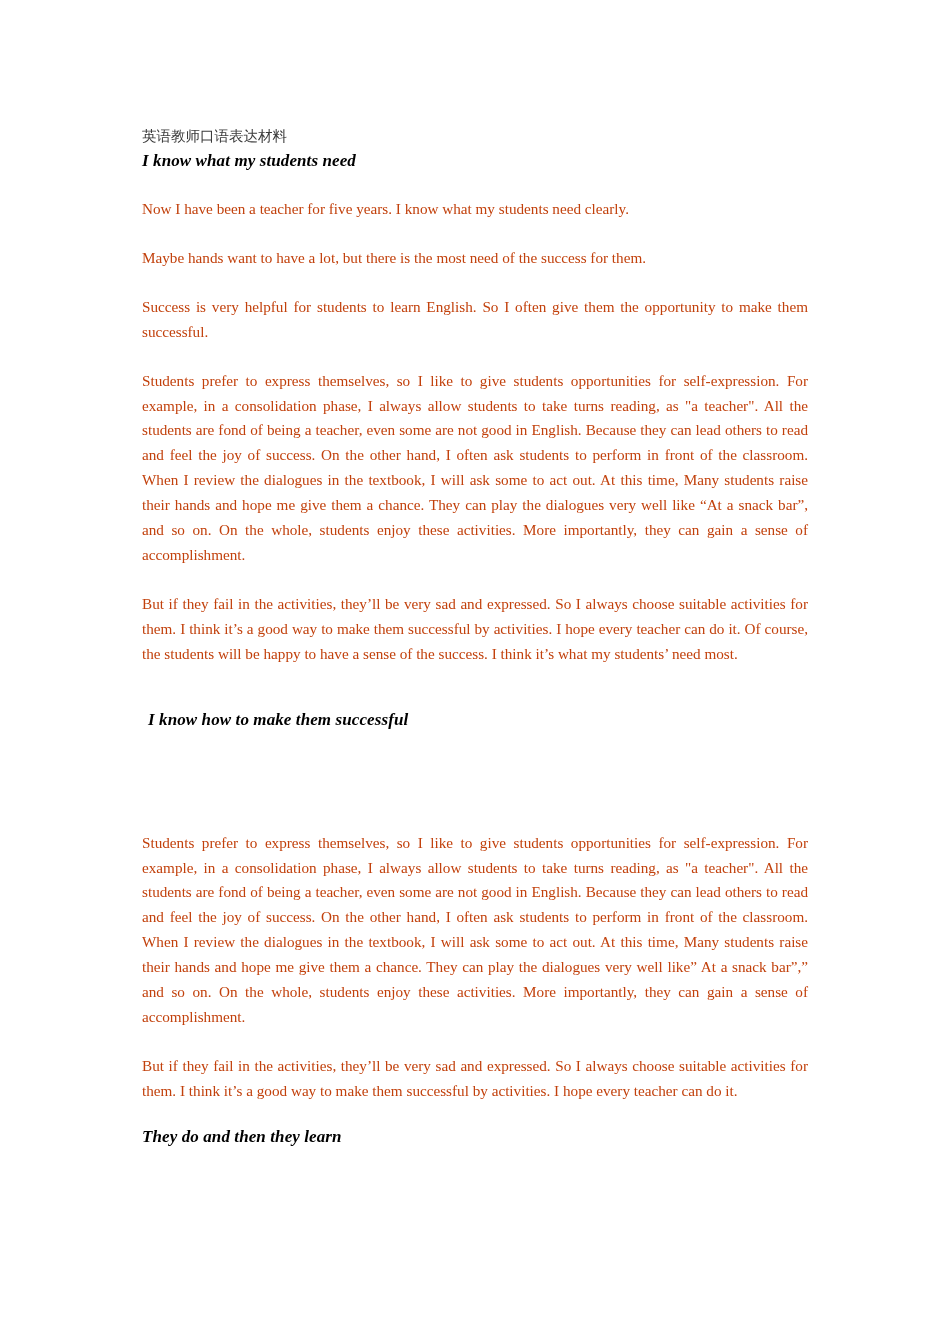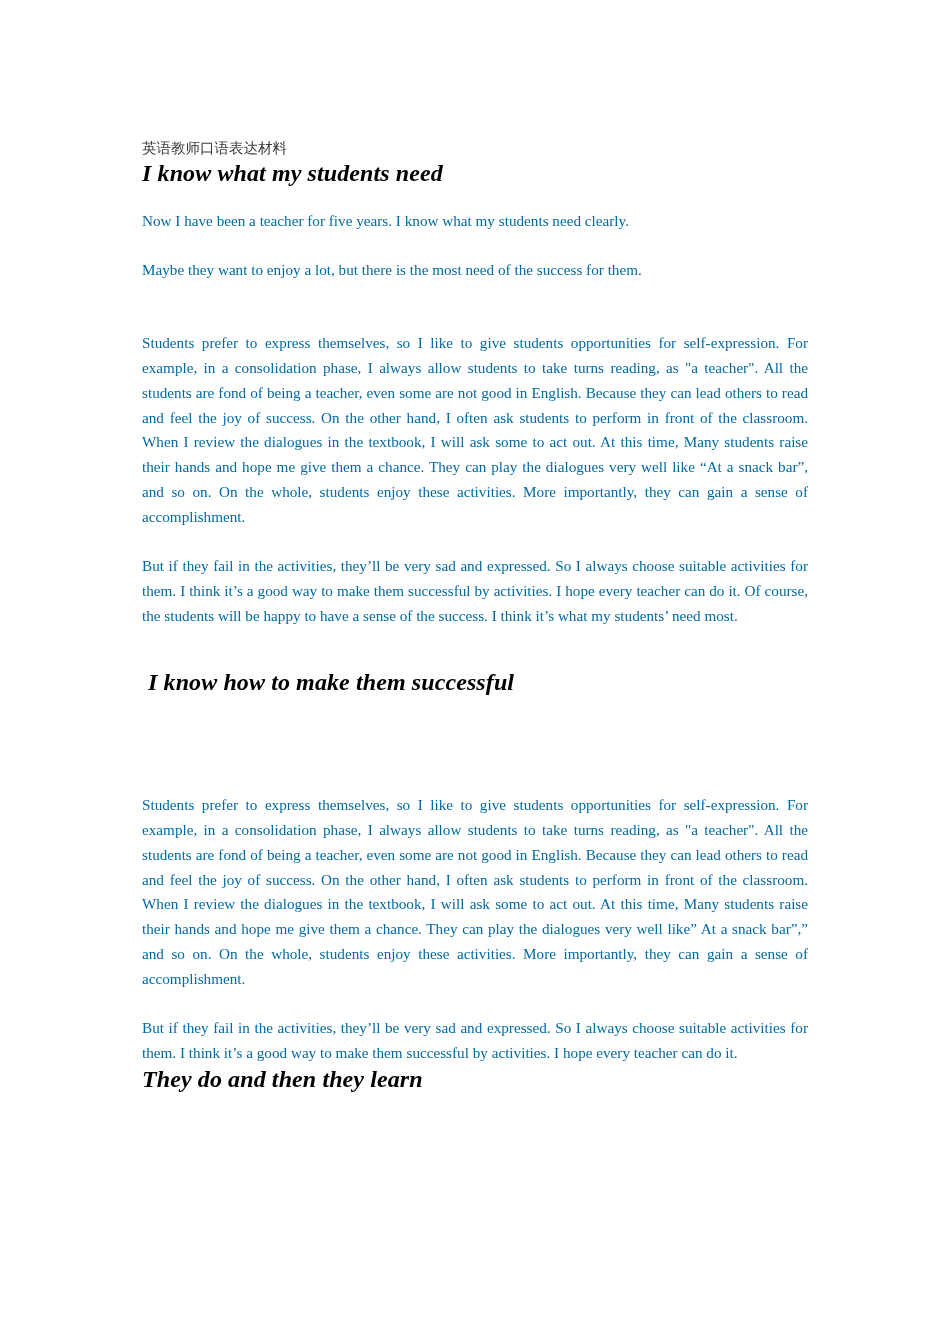--- a/index.html
+++ b/index.html
@@ -19,49 +19,49 @@
     position: absolute;
     left: 142px;
     top: 122px;
     width: 666px;
   }
   .doc-label {
     font-family: "Liberation Serif", "DejaVu Serif", serif;
     font-size: 14.5px;
     line-height: 20px;
     color: #3a3a3a;
-    margin: 16px 0 2px 0;
+    margin: 4px 0 2px 0;
     text-align: left;
     white-space: nowrap;
   }
   .heading {
     font-family: "Liberation Serif", "DejaVu Serif", serif;
-    font-size: 24px;
+    font-size: 17px;
     font-weight: bold;
     font-style: italic;
     color: #000000;
     line-height: 26px;
     margin: 0;
     text-align: left;
     letter-spacing: 0.1px;
   }
   .heading.h-top {
     margin: 0 0 0 0;
   }
   .heading.h-mid {
     margin: 40px 0 0 6px;
   }
   .heading.h-last {
-    margin: 0 0 0 0;
+    margin: 20px 0 0 0;
   }
   .para {
     font-family: "Liberation Serif", "DejaVu Serif", serif;
     font-size: 15.2px;
     line-height: 24.9px;
-    color: #0369a1;
+    color: #c2410c;
     text-align: justify;
     text-justify: inter-word;
     margin: 0;
     -webkit-hyphens: none;
     hyphens: none;
   }
   .gap-sm { height: 24px; }
   .gap-xl { height: 74px; }
   .gap-afterlabel { height: 23px; }
 </style>
@@ -74,24 +74,25 @@
     <div class="doc-label">英语教师口语表达材料</div>
 
     <h1 class="heading h-top">I know what my students need</h1>
 
     <div class="gap-afterlabel"></div>
 
     <p class="para">Now I have been a teacher for five years. I know what my students need clearly.</p>
 
     <div class="gap-sm"></div>
 
-    <p class="para">Maybe they want to enjoy a lot, but there is the most need of the success for them.</p>
+    <p class="para">Maybe hands want to have a lot, but there is the most need of the success for them.</p>
 
     <div class="gap-sm"></div>
 
+    <p class="para">Success is very helpful for students to learn English. So I often give them the opportunity to make them successful.</p>
 
     <div class="gap-sm"></div>
 
     <p class="para">Students prefer to express themselves, so I like to give students opportunities for self-expression. For example, in a consolidation phase, I always allow students to take turns reading, as "a teacher". All the students are fond of being a teacher, even some are not good in English. Because they can lead others to read and feel the joy of success. On the other hand, I often ask students to perform in front of the classroom. When I review the dialogues in the textbook, I will ask some to act out. At this time, Many students raise their hands and hope me give them a chance. They can play the dialogues very well like “At a snack bar”, and so on. On the whole, students enjoy these activities. More importantly, they can gain a sense of accomplishment.</p>
 
     <div class="gap-sm"></div>
 
     <p class="para">But if they fail in the activities, they’ll be very sad and expressed. So I always choose suitable activities for them. I think it’s a good way to make them successful by activities. I hope every teacher can do it. Of course, the students will be happy to have a sense of the success. I think it’s what my students’ need most.</p>
 
     <h1 class="heading h-mid">I know how to make them successful</h1>

